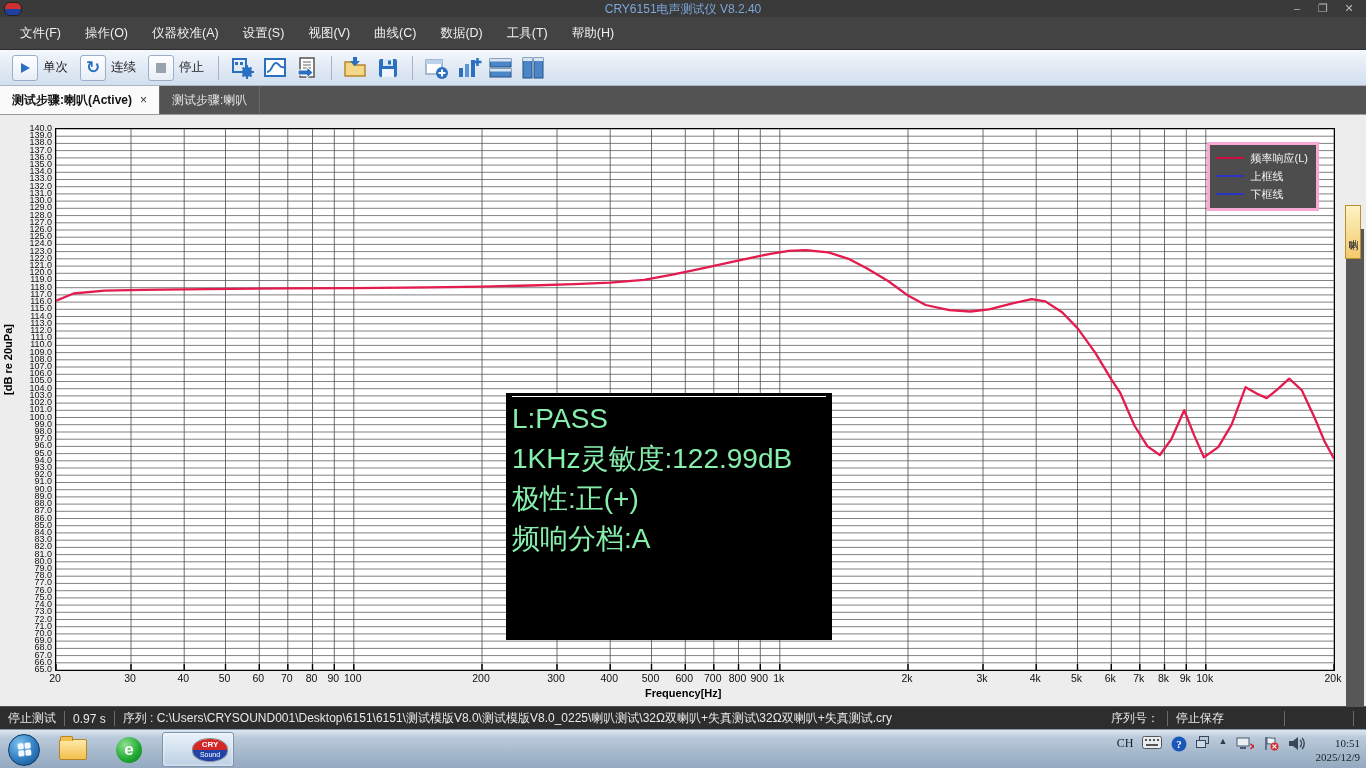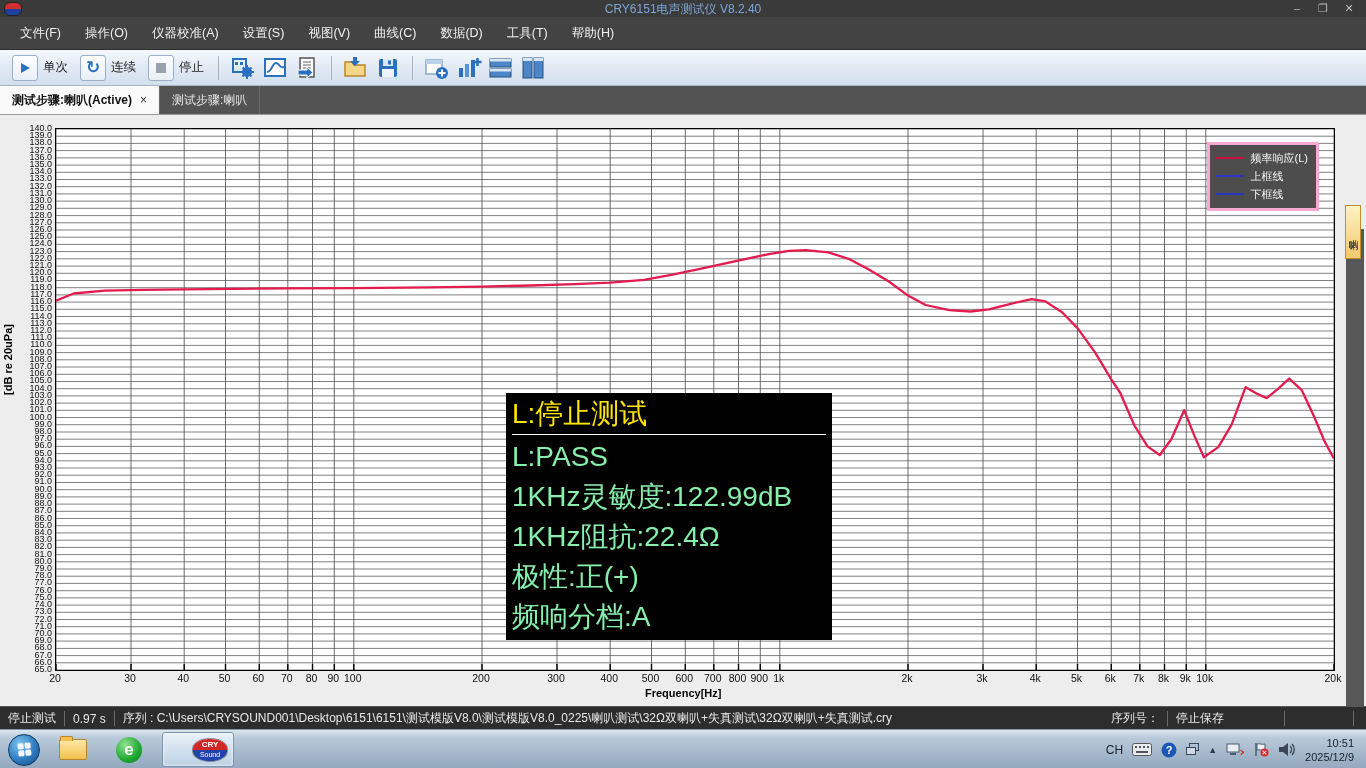--- a/index.html
+++ b/index.html
@@ -80,21 +80,21 @@
   .tk-btn{width:46px;height:33px;margin-left:10px;display:flex;align-items:center;justify-content:center;border-radius:3px;}
   .tk-btn.active{background:linear-gradient(180deg,#e9f2fa,#bcd0e4);border:1px solid #7e94ad;box-shadow:inset 0 0 3px #fff;padding-left:24px;}
   .folder{width:26px;height:19px;background:linear-gradient(180deg,#ffe9a8,#f3c04d);border:1px solid #b8862a;border-radius:2px;position:relative;}
   .folder:before{content:"";position:absolute;left:0;top:-4px;width:11px;height:4px;background:#f3c04d;border:1px solid #b8862a;border-bottom:none;border-radius:2px 2px 0 0;}
   .browser-orb{width:26px;height:26px;border-radius:50%;background:radial-gradient(circle at 35% 30%,#8fe08f,#1fa832 60%,#0c7a1e);
     color:#fff;font-size:17px;font-weight:bold;text-align:center;line-height:25px;}
   .cry-logo{width:34px;height:22px;border-radius:50% / 45%;overflow:hidden;border:1px solid #888;
     display:flex;flex-direction:column;}
   .cry-top{flex:1;background:#d42626;color:#fff;font-size:8px;text-align:center;line-height:11px;font-weight:bold;}
   .cry-bot{flex:1;background:#2043a8;color:#fff;font-size:7px;text-align:center;line-height:10px;}
-  #tray{margin-left:auto;display:flex;align-items:center;gap:9px;padding-right:6px;}
+  #tray{margin-left:auto;display:flex;align-items:flex-start;gap:9px;font-family:Liberation Serif, serif;}
   .tray-txt{font-size:12px;color:#16212e;}
   .tray-ico{display:flex;align-items:center;justify-content:center;}
   #clock{text-align:right;font-size:11px;color:#16212e;line-height:14px;padding-right:6px;}
   svg{display:block;}
 </style>
 </head>
 <body>
 
 <div id="titlebar">
   <div id="app-icon"></div>
@@ -462,26 +462,24 @@
         <div class="lg-row">
           <span class="lg-line" style="border-top-color: rgb(43, 53, 196);"></span>
           <span class="lg-text">上框线</span>
         </div>
         <div class="lg-row">
           <span class="lg-line" style="border-top-color: rgb(43, 53, 196);"></span>
           <span class="lg-text">下框线</span>
         </div>
       </div>
     <div id="overlay">
-      <div id="overlay-title">L:停止测试</div>
       <hr>
       <div id="overlay-lines">
           <div class="ov-line">L:PASS</div>
           <div class="ov-line">1KHz灵敏度:122.99dB</div>
-          <div class="ov-line">1KHz阻抗:22.4Ω</div>
           <div class="ov-line">极性:正(+)</div>
           <div class="ov-line">频响分档:A</div>
         </div>
     </div>
   </div>
 
   <div id="xlabels"></div>
   <div id="xaxis-title">Frequency[Hz]</div>
 
   <div id="side-strip">

